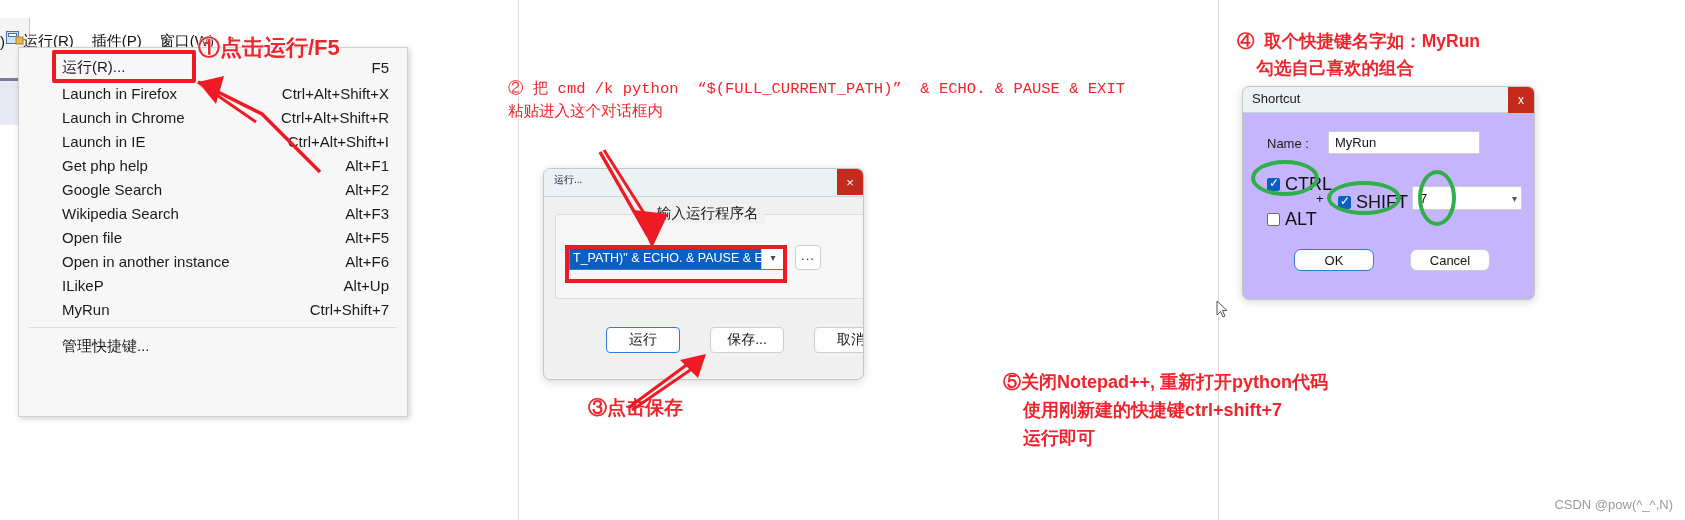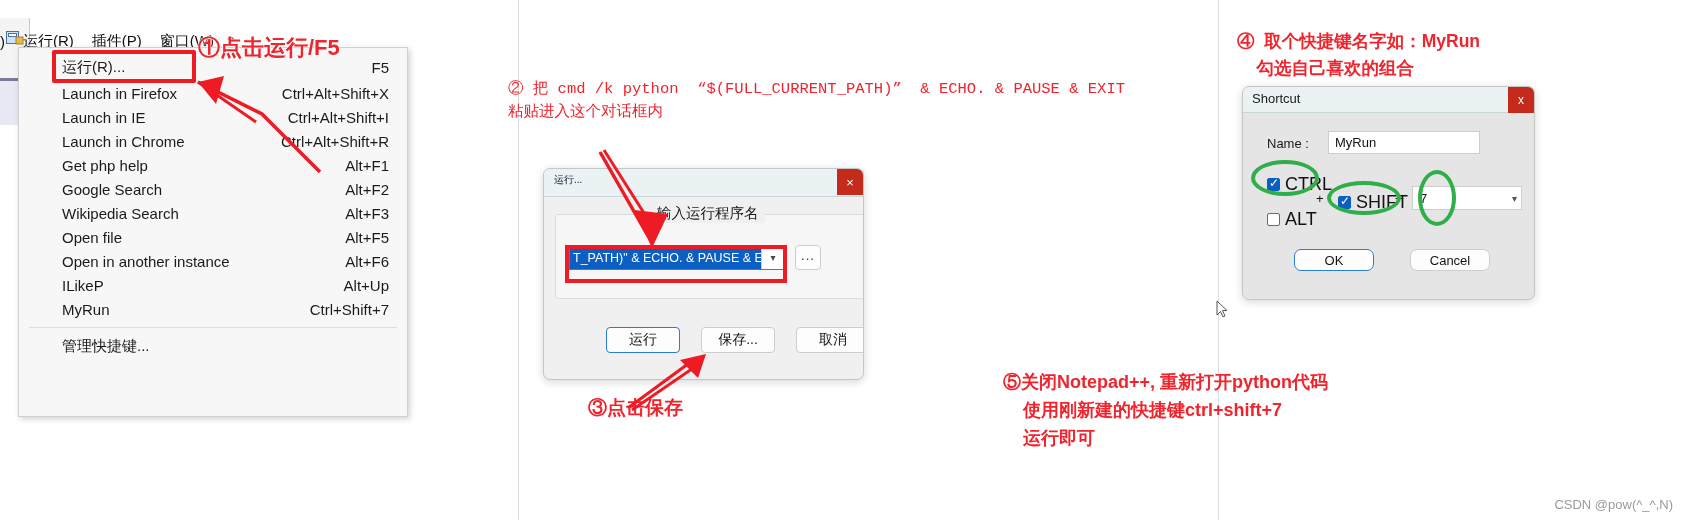--- a/index.html
+++ b/index.html
@@ -91,30 +91,30 @@
                       overflow:hidden; white-space:nowrap; }
   .run-combo .drop { width:23px; border-left:1px solid #cfcfcf; background:#fff;
                      display:flex; align-items:center; justify-content:center;
                      font-size:10px; color:#4a4a4a; }
   .run-browse { position:absolute; left:239px; top:30px; width:26px; height:25px;
                 border:1px solid #cdcdcd; border-radius:4px; background:#fdfdfd;
                 display:flex; align-items:center; justify-content:center;
                 font-size:13px; color:#333; letter-spacing:1px; padding-bottom:5px; }
   .run-combo-hl { position:absolute; left:565px; top:245px; width:222px; height:38px;
                   border:4px solid #ee1b24; pointer-events:none; }
-  .run-btns { position:absolute; left:28px; top:158px; display:flex; gap:21px;padding-left:34px; }
+  .run-btns { position:absolute; left:28px; top:158px; display:flex; gap:30px;padding-left:34px; }
   .btn { height:26px; min-width:74px; border-radius:4px; background:#fdfdfd;
          border:1px solid #cdcdcd; font-size:14px; color:#141414;
          display:flex; align-items:center; justify-content:center; }
   .btn.primary { border:1.6px solid #2a7cd4; }
 
   
   .sc-dlg {
     position:absolute; left:1242px; top:86px; width:293px; height:214px;
-    background:#e5e5e5; border:1px solid #c6c6c6; border-radius:7px;
+    background:#c4b5fd; border:1px solid #c6c6c6; border-radius:7px;
     box-shadow:0 2px 9px rgba(0,0,0,0.16);
     overflow:hidden;
   }
   .sc-tb { height:26px; background:#eaf2f4; position:relative;
            border-bottom:1px solid #c9d6d9; }
   .sc-tb .ttl { position:absolute; left:9px; top:4px; font-size:13px; color:#1a1a1a; }
   .sc-close { position:absolute; right:0; top:0; width:26px; height:26px;
               background:#c42b1c; color:#fff; font-size:12px;
               display:flex; align-items:center; justify-content:center; }
   .sc-name-lbl { position:absolute; left:24px; top:49px; font-size:13px; color:#1a1a1a; }
@@ -177,26 +177,26 @@
 <div class="dropdown">
   <div class="dd-row first">
     <span class="lbl">运行(R)...</span>
     <span class="acc">F5</span>
   </div>
   <div class="dd-row">
     <span class="lbl">Launch in Firefox</span>
     <span class="acc">Ctrl+Alt+Shift+X</span>
   </div>
   <div class="dd-row">
+    <span class="lbl">Launch in Chrome</span>
+    <span class="acc">Ctrl+Alt+Shift+R</span>
+  </div>
+  <div class="dd-row">
     <span class="lbl">Launch in IE</span>
     <span class="acc">Ctrl+Alt+Shift+I</span>
-  </div>
-  <div class="dd-row">
-    <span class="lbl">Launch in Chrome</span>
-    <span class="acc">Ctrl+Alt+Shift+R</span>
   </div>
   <div class="dd-row">
     <span class="lbl">Get php help</span>
     <span class="acc">Alt+F1</span>
   </div>
   <div class="dd-row">
     <span class="lbl">Google Search</span>
     <span class="acc">Alt+F2</span>
   </div>
   <div class="dd-row">

